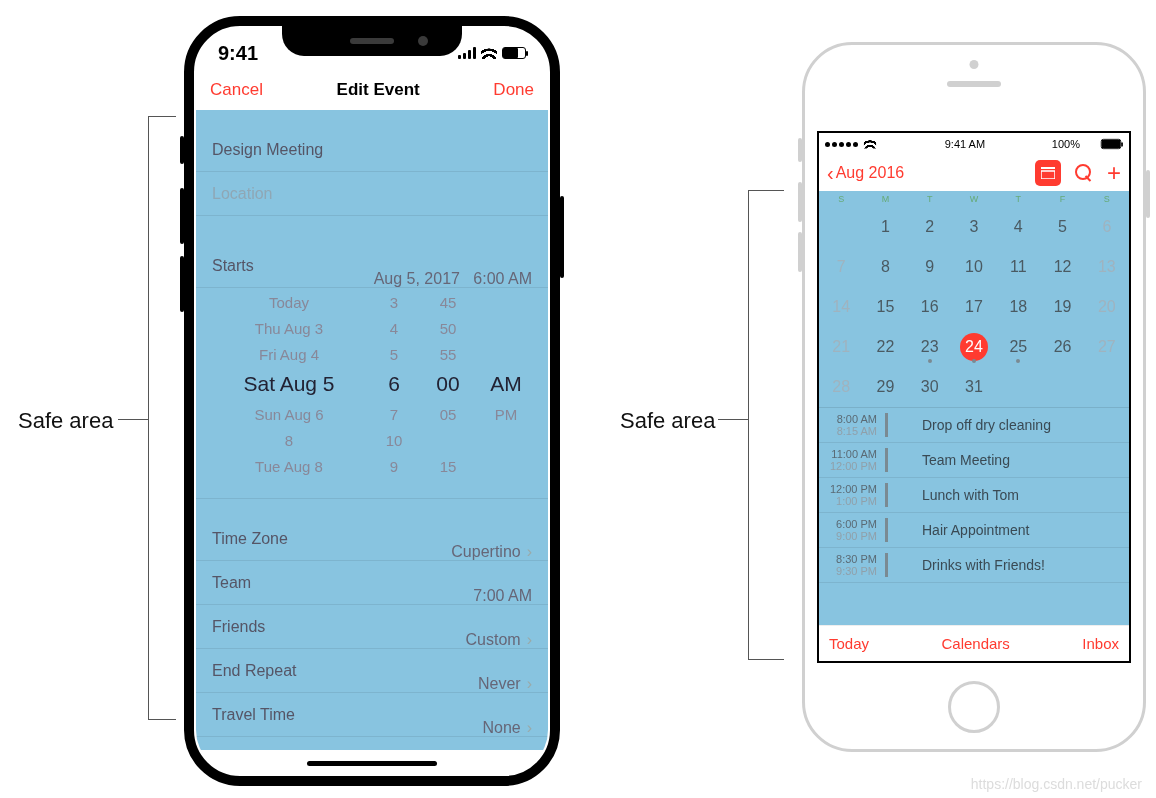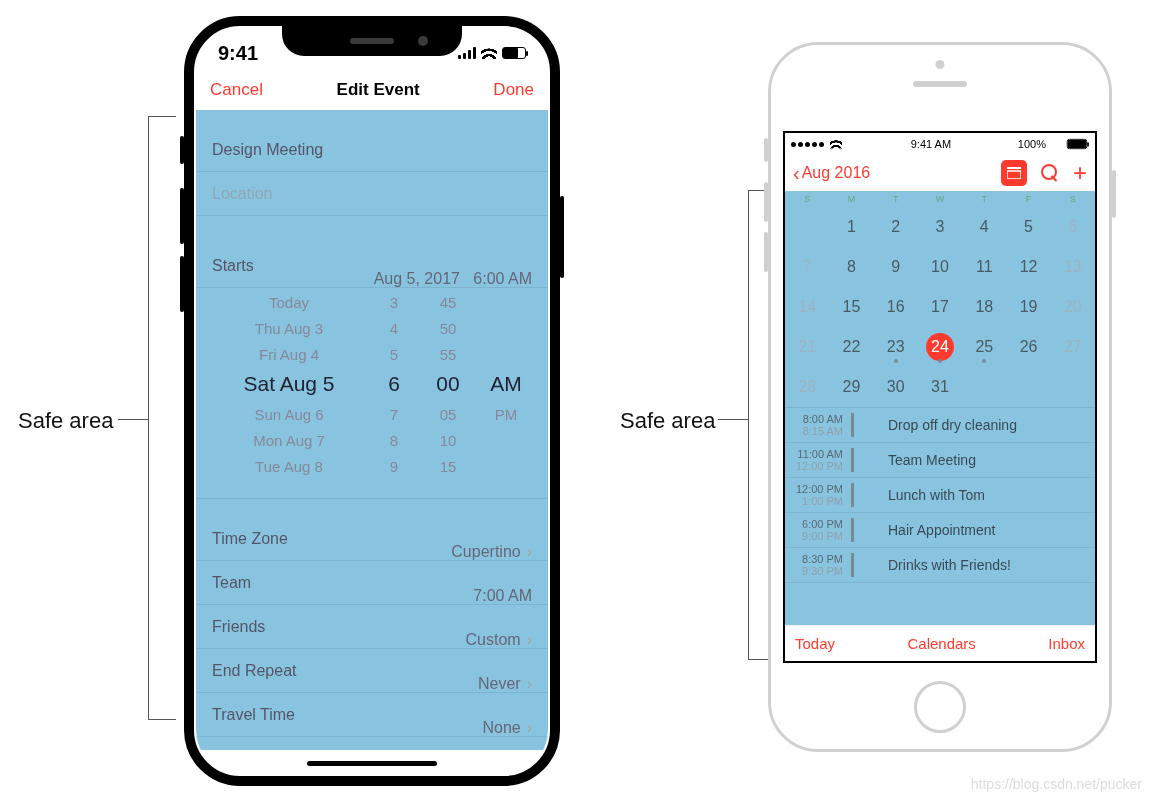--- a/index.html
+++ b/index.html
@@ -55,21 +55,21 @@
   .row .chev{color:#9aa;margin-left:6px;}
   .group-gap{height:28px;}
   .picker{padding:6px 0 14px;border-bottom:1px solid rgba(0,0,0,.08);}
   .picker .prow{display:grid;grid-template-columns:150px 40px 48px 48px;justify-content:center;gap:10px;text-align:center;color:#889;height:26px;font-size:15px;}
   .picker .prow.sel{font-size:21px;color:#223;font-weight:500;height:34px;}
 
   .toggle{width:50px;height:30px;border-radius:16px;background:rgba(255,255,255,.35);position:relative;}
   .toggle:after{content:"";position:absolute;left:2px;top:2px;width:26px;height:26px;border-radius:50%;background:rgba(255,255,255,.5);}
 
   
-  .phone-8{position:absolute;left:768px;top:42px;width:344px;height:710px;}
+  .phone-8{position:absolute;left:802px;top:42px;width:344px;height:710px;}
   .p8-body{width:100%;height:100%;border:3px solid var(--light-outline);border-radius:50px;position:relative;background:#fff;}
   .p8-speaker{position:absolute;left:50%;top:36px;transform:translateX(-50%);width:54px;height:6px;border-radius:4px;background:var(--light-outline);}
   .p8-cam{position:absolute;left:50%;top:15px;transform:translateX(-50%);width:9px;height:9px;border-radius:50%;background:var(--light-outline);}
   .p8-home{position:absolute;left:50%;bottom:16px;transform:translateX(-50%);width:52px;height:52px;border-radius:50%;border:3px solid var(--light-outline);}
   .p8-side{position:absolute;background:var(--light-outline);border-radius:3px;}
   .p8-side.r{right:-4px;top:128px;width:4px;height:48px;}
   .p8-side.l1{left:-4px;top:96px;width:4px;height:24px;}
   .p8-side.l2{left:-4px;top:140px;width:4px;height:40px;}
   .p8-side.l3{left:-4px;top:190px;width:4px;height:40px;}
   .p8-screen{position:absolute;top:86px;bottom:86px;left:12px;right:12px;border:2px solid #000;background:#fff;overflow:hidden;}
@@ -188,21 +188,20 @@
               <span>00</span>
               <span>AM</span>
             </div>
             <div class="prow">
               <span>Sun Aug 6</span>
               <span>7</span>
               <span>05</span>
               <span>PM</span>
             </div>
             <div class="prow">
-              <span>Mon Aug 7</span>
               <span>8</span>
               <span>10</span>
               <span></span>
             </div>
             <div class="prow">
               <span>Tue Aug 8</span>
               <span>9</span>
               <span>15</span>
               <span></span>
             </div>

